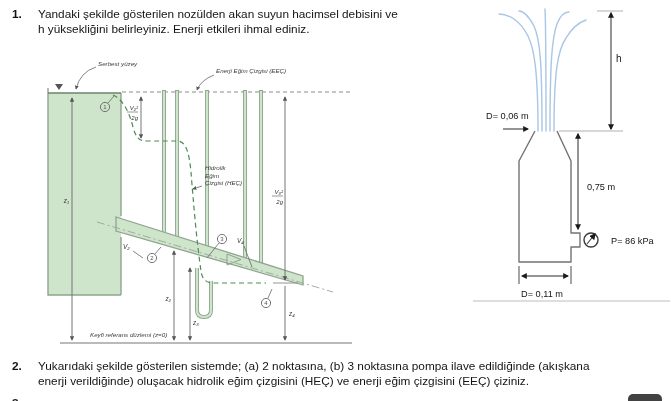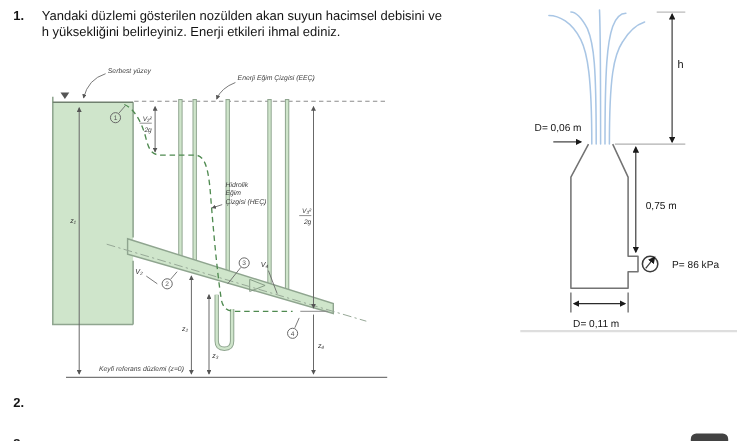--- a/index.html
+++ b/index.html
@@ -38,21 +38,21 @@
   .dimB{stroke:#2b2b2b;stroke-width:1;fill:none}
   .faint{stroke:#b0b0b0;stroke-width:1;fill:none}
   .faint2{stroke:#dedede;stroke-width:2;fill:none}
 </style>
 </head>
 <body>
 
 <div class="q" style="left:12px;top:7px">
   <span class="qnum">1.</span>
   <span class="qlines">
-    <div>Yandaki düzlemi gösterilen nozülden akan suyun hacimsel debisini ve</div>
+    <div>Yandaki şekilde gösterilen nozülden akan suyun hacimsel debisini ve</div>
     <div>h yüksekliğini belirleyiniz. Enerji etkileri ihmal ediniz.</div>
   </span>
 </div>
 
 <svg style="left:40px;top:55px" width="320" height="300" viewBox="40 55 320 300">
   <defs>
     <marker id="arr" markerWidth="5" markerHeight="5" refX="4.2" refY="2.5" orient="auto-start-reverse">
       <path d="M0,0 L5,2.5 L0,5 Z" fill="#555"></path>
     </marker>
   </defs>
@@ -187,17 +187,19 @@
   <line x1="571" y1="266" x2="571" y2="284" stroke="#4d4d4d" stroke-width="1"></line>
   <line class="dimB" x1="522" y1="276" x2="568" y2="276" marker-start="url(#arrB)" marker-end="url(#arrB)"></line>
   <text class="rlab" x="521" y="297">D= 0,11 m</text>
 
   <line class="faint2" x1="473" y1="301" x2="670" y2="301"></line>
 </svg>
 
 <div class="q" style="left:12px;top:359px">
   <span class="qnum">2.</span>
   <span class="qlines">
+    <div>Yukarıdaki şekilde gösterilen sistemde; (a) 2 noktasına, (b) 3 noktasına pompa ilave edildiğinde (akışkana</div>
+    <div>enerji verildiğinde) oluşacak hidrolik eğim çizgisini (HEÇ) ve enerji eğim çizgisini (EEÇ) çiziniz.</div>
   </span>
 </div>
 
 <div class="q3">3.</div>
 <div class="blob"></div>
 
 </body></html>

